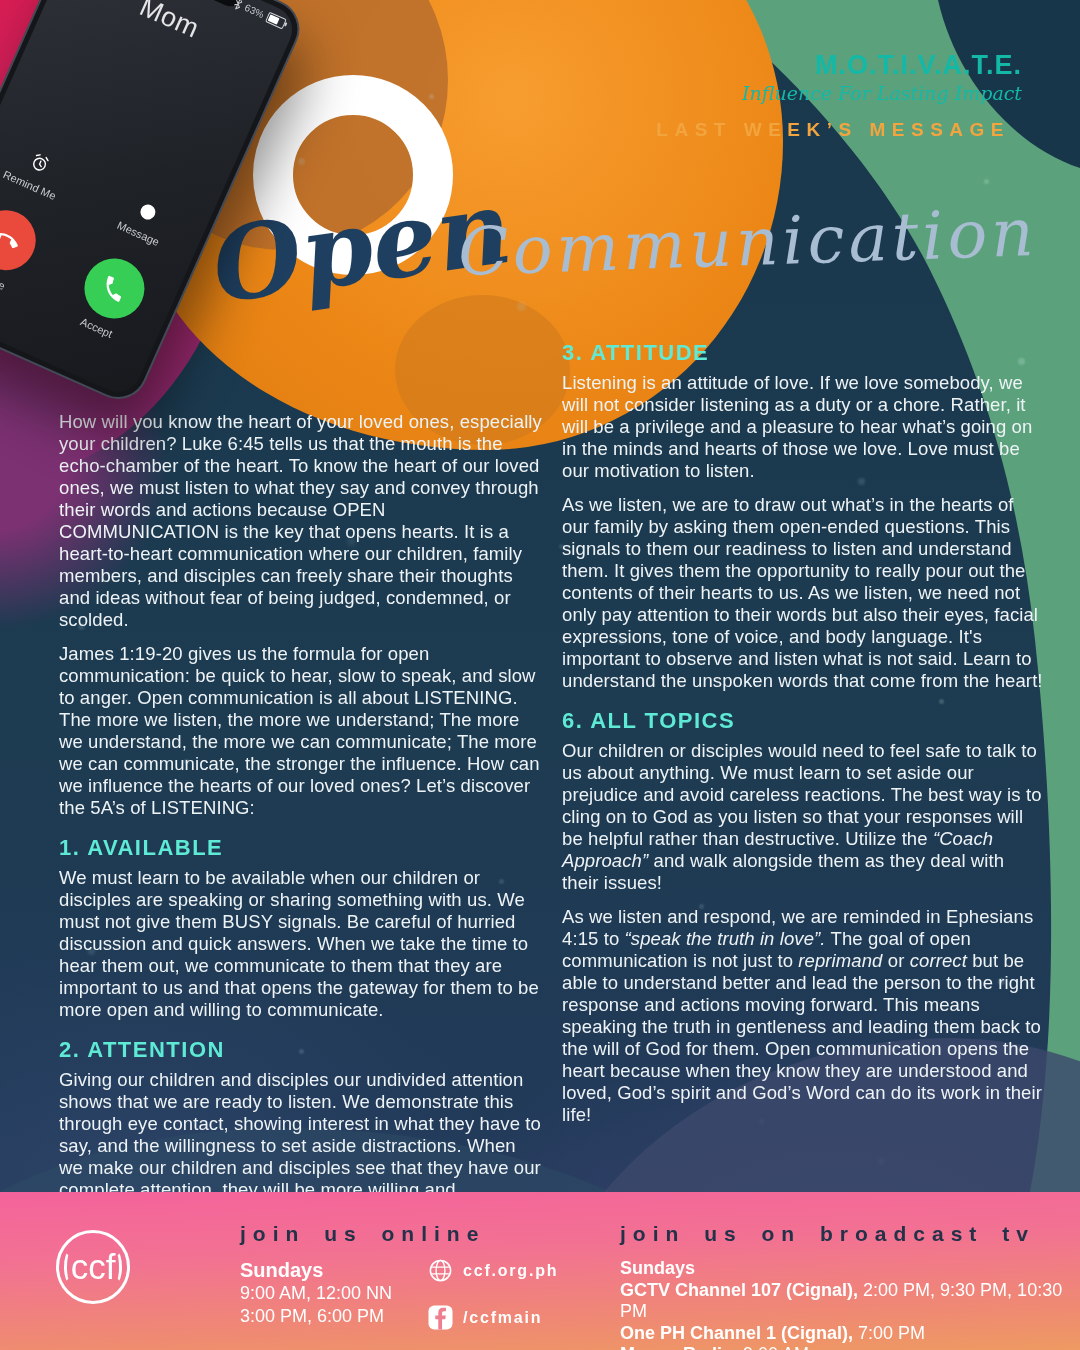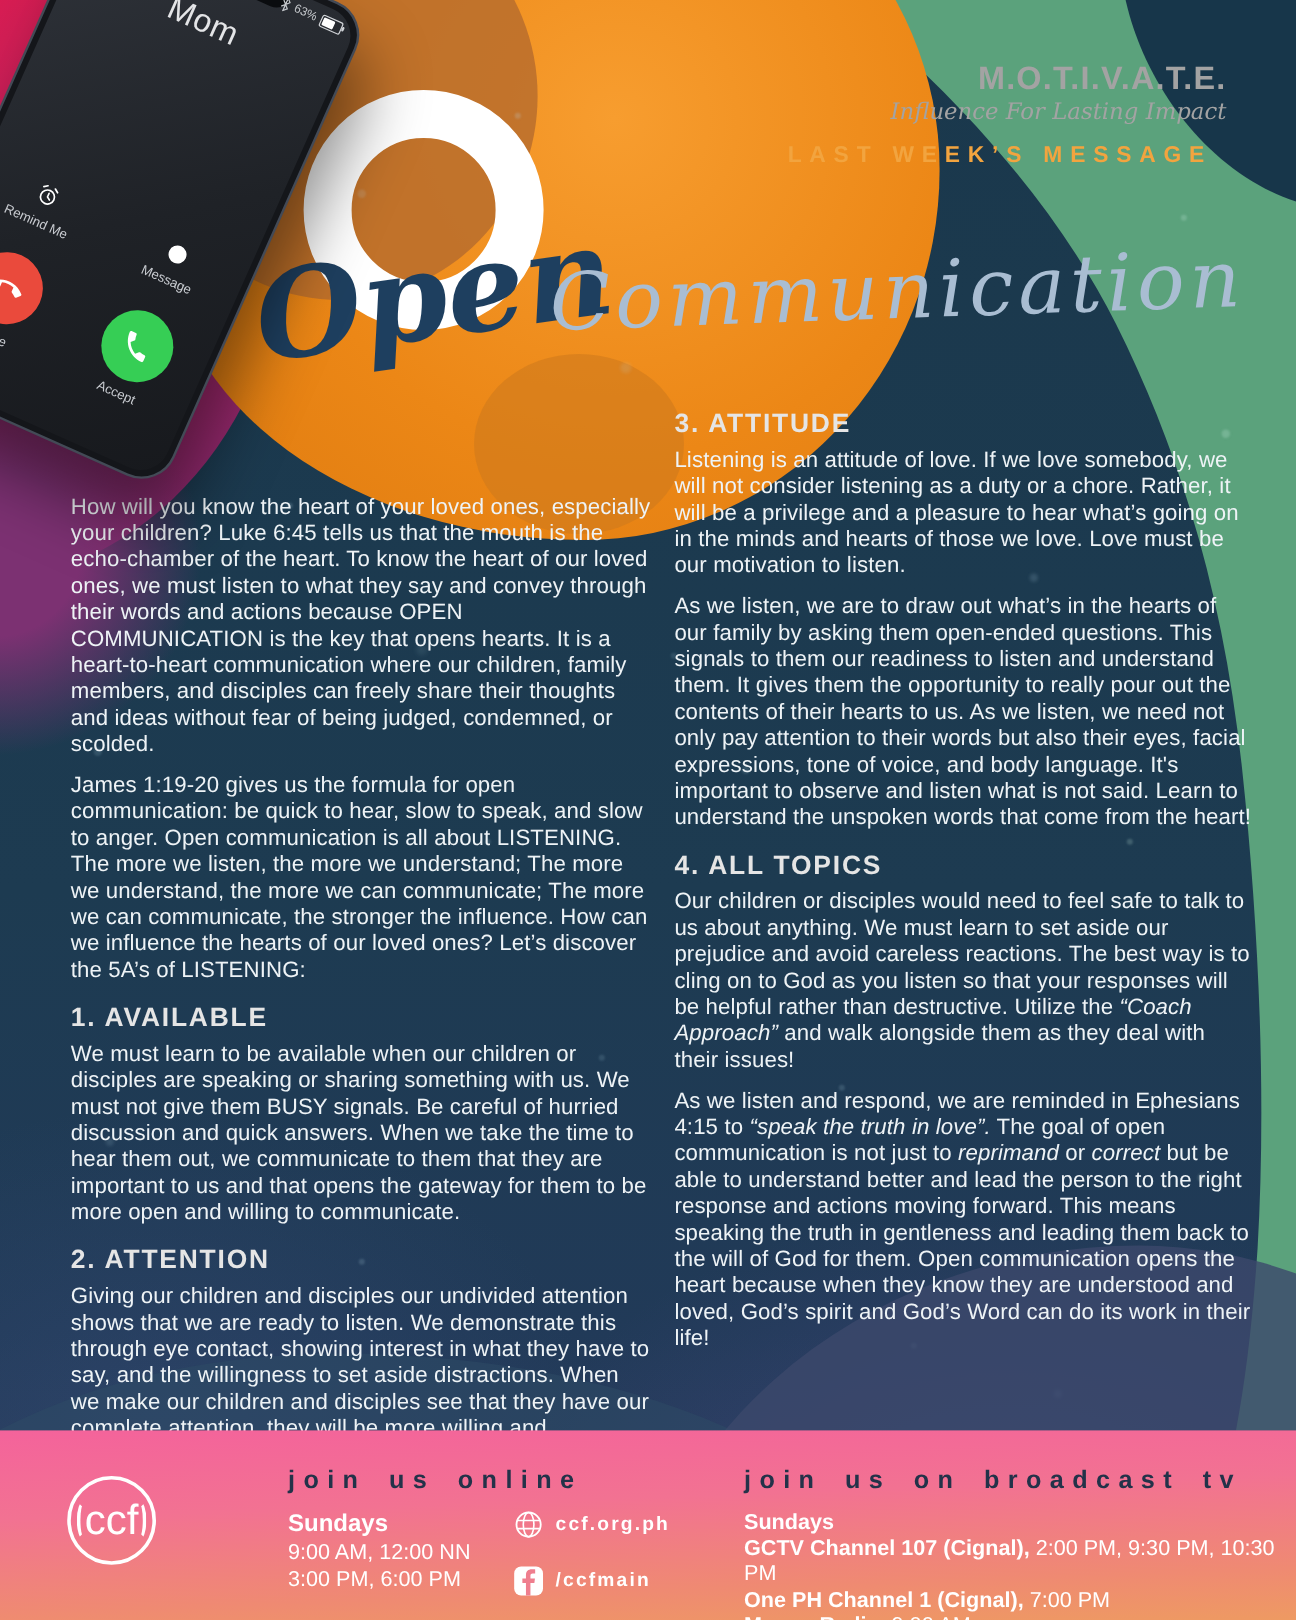--- a/index.html
+++ b/index.html
@@ -45,21 +45,21 @@
       560px 545px 2px 1px rgba(190,225,240,.14), 1020px 360px 2px 2px rgba(200,235,225,.25),
       985px 180px 2px 1px rgba(200,235,225,.25), 350px 540px 4px 3px rgba(190,225,240,.10);}
 
   
   .big-o{left:253px;top:75px;width:200px;height:200px;border-radius:50%;
     border:40px solid #ffffff;z-index:4;box-sizing:border-box;}
   .script{z-index:5;font-family:"DejaVu Serif",serif;font-style:italic;white-space:nowrap;}
   .script-open{left:212px;top:186px;font-size:102px;color:#1e3f5f;transform:rotate(-8deg);font-weight:600;}
   .script-comm{left:458px;top:204px;font-size:66px;color:#a9bdd2;letter-spacing:4px;transform:rotate(-2deg);}
 
-  .brand{right:58px;top:50px;z-index:5;text-align:right;color:#a3a3a3;}
+  .brand{right:58px;top:50px;z-index:5;text-align:right;color:#14b8a6;}
   .brand-logo{font-size:27px;font-weight:800;letter-spacing:1px;}
   .brand-tag{font-family:"DejaVu Serif",serif;font-style:italic;font-size:19px;margin-top:1px;}
   .brand-label{right:70px;top:119px;z-index:5;font-size:19px;font-weight:700;
     letter-spacing:6.5px;color:#f2a43f;white-space:nowrap;}
 
   
   .phone{left:-20px;top:-56px;width:252px;height:432px;z-index:6;transform:rotate(24deg);
     background:#14161a;border:2px solid #434a56;border-radius:30px;padding:5px;box-sizing:border-box;
     box-shadow:22px 34px 55px rgba(0,0,0,.45);}
   .screen{width:100%;height:100%;border-radius:24px;position:relative;overflow:hidden;
@@ -80,21 +80,21 @@
   .round{width:60px;height:60px;border-radius:50%;border:none;display:flex;
     align-items:center;justify-content:center;padding:0;cursor:pointer;}
   .round-red{background:#ea4a3c;}
   .round-green{background:#36ce55;}
   .mini-slot{height:22px;display:flex;align-items:center;justify-content:center;}
   .msg-dot{width:15px;height:15px;border-radius:50%;background:#fff;}
 
   
   .col{z-index:5;color:#eef3f6;}
   .col p{margin:0 0 12px;font-size:18.5px;line-height:22px;letter-spacing:.1px;}
-  .col h2{margin:16px 0 6px;font-size:22px;font-weight:700;letter-spacing:1.5px;color:#e5e5e5;}
+  .col h2{margin:16px 0 6px;font-size:22px;font-weight:700;letter-spacing:1.5px;color:#5eead4;}
   .col h2.first{margin-top:0;}
   .it{font-style:italic;}
   .col-left{left:59px;top:411px;width:485px;}
   .col-right{left:562px;top:340px;width:481px;}
 
   
   .footer{left:0;top:1192px;width:1080px;height:158px;z-index:10;
     background:linear-gradient(178deg,#f4639b 0%,#f27292 38%,#ef8a72 78%,#ee9a62 100%);}
   .ccf-logo{position:absolute;left:56px;top:38px;width:68px;height:68px;border:3px solid #fff;
     border-radius:50%;display:flex;align-items:center;justify-content:center;gap:0;color:#fff;}
@@ -206,21 +206,21 @@
     <h2>1. AVAILABLE</h2>
     <p>We must learn to be available when our children or disciples are speaking or sharing something with us. We must not give them BUSY signals. Be careful of hurried discussion and quick answers. When we take the time to hear them out, we communicate to them that they are important to us and that opens the gateway for them to be more open and willing to communicate.</p>
     <h2>2. ATTENTION</h2>
     <p>Giving our children and disciples our undivided attention shows that we are ready to listen. We demonstrate this through eye contact, showing interest in what they have to say, and the willingness to set aside distractions. When we make our children and disciples see that they have our complete attention, they will be more willing and comfortable to open their hearts to us.</p>
   </div>
 
   <div class="abs col col-right">
     <h2 class="first">3. ATTITUDE</h2>
     <p>Listening is an attitude of love. If we love somebody, we will not consider listening as a duty or a chore. Rather, it will be a privilege and a pleasure to hear what’s going on in the minds and hearts of those we love. Love must be our motivation to listen.</p>
     <p>As we listen, we are to draw out what’s in the hearts of our family by asking them open-ended questions. This signals to them our readiness to listen and understand them. It gives them the opportunity to really pour out the contents of their hearts to us. As we listen, we need not only pay attention to their words but also their eyes, facial expressions, tone of voice, and body language. It's important to observe and listen what is not said. Learn to understand the unspoken words that come from the heart!</p>
-    <h2>4. ALL TOPICS</h2>
+    <h2>6. ALL TOPICS</h2>
     <p><span>Our children or disciples would need to feel safe to talk to us about anything. We must learn to set aside our prejudice and avoid careless reactions. The best way is to cling on to God as you listen so that your responses will be helpful rather than destructive. Utilize the </span><span class="it">“Coach Approach”</span><span> and walk alongside them as they deal with their issues!</span></p>
     <p><span>As we listen and respond, we are reminded in Ephesians 4:15 to </span><span class="it">“speak the truth in love”.</span><span>  The goal of open communication is not just to </span><span class="it">reprimand</span><span> or </span><span class="it">correct</span><span> but be able to understand better and lead the person to the right response and actions moving forward. This means speaking the truth in gentleness and leading them back to the will of God for them. Open communication opens the heart because when they know they are understood and loved, God’s spirit and God’s Word can do its work in their life!</span></p>
   </div>
 
   <div class="abs footer">
     <div class="ccf-logo">
       <span class="paren paren-l"></span>
       <span class="ccf-text">ccf</span>
       <span class="paren paren-r"></span>
     </div>

